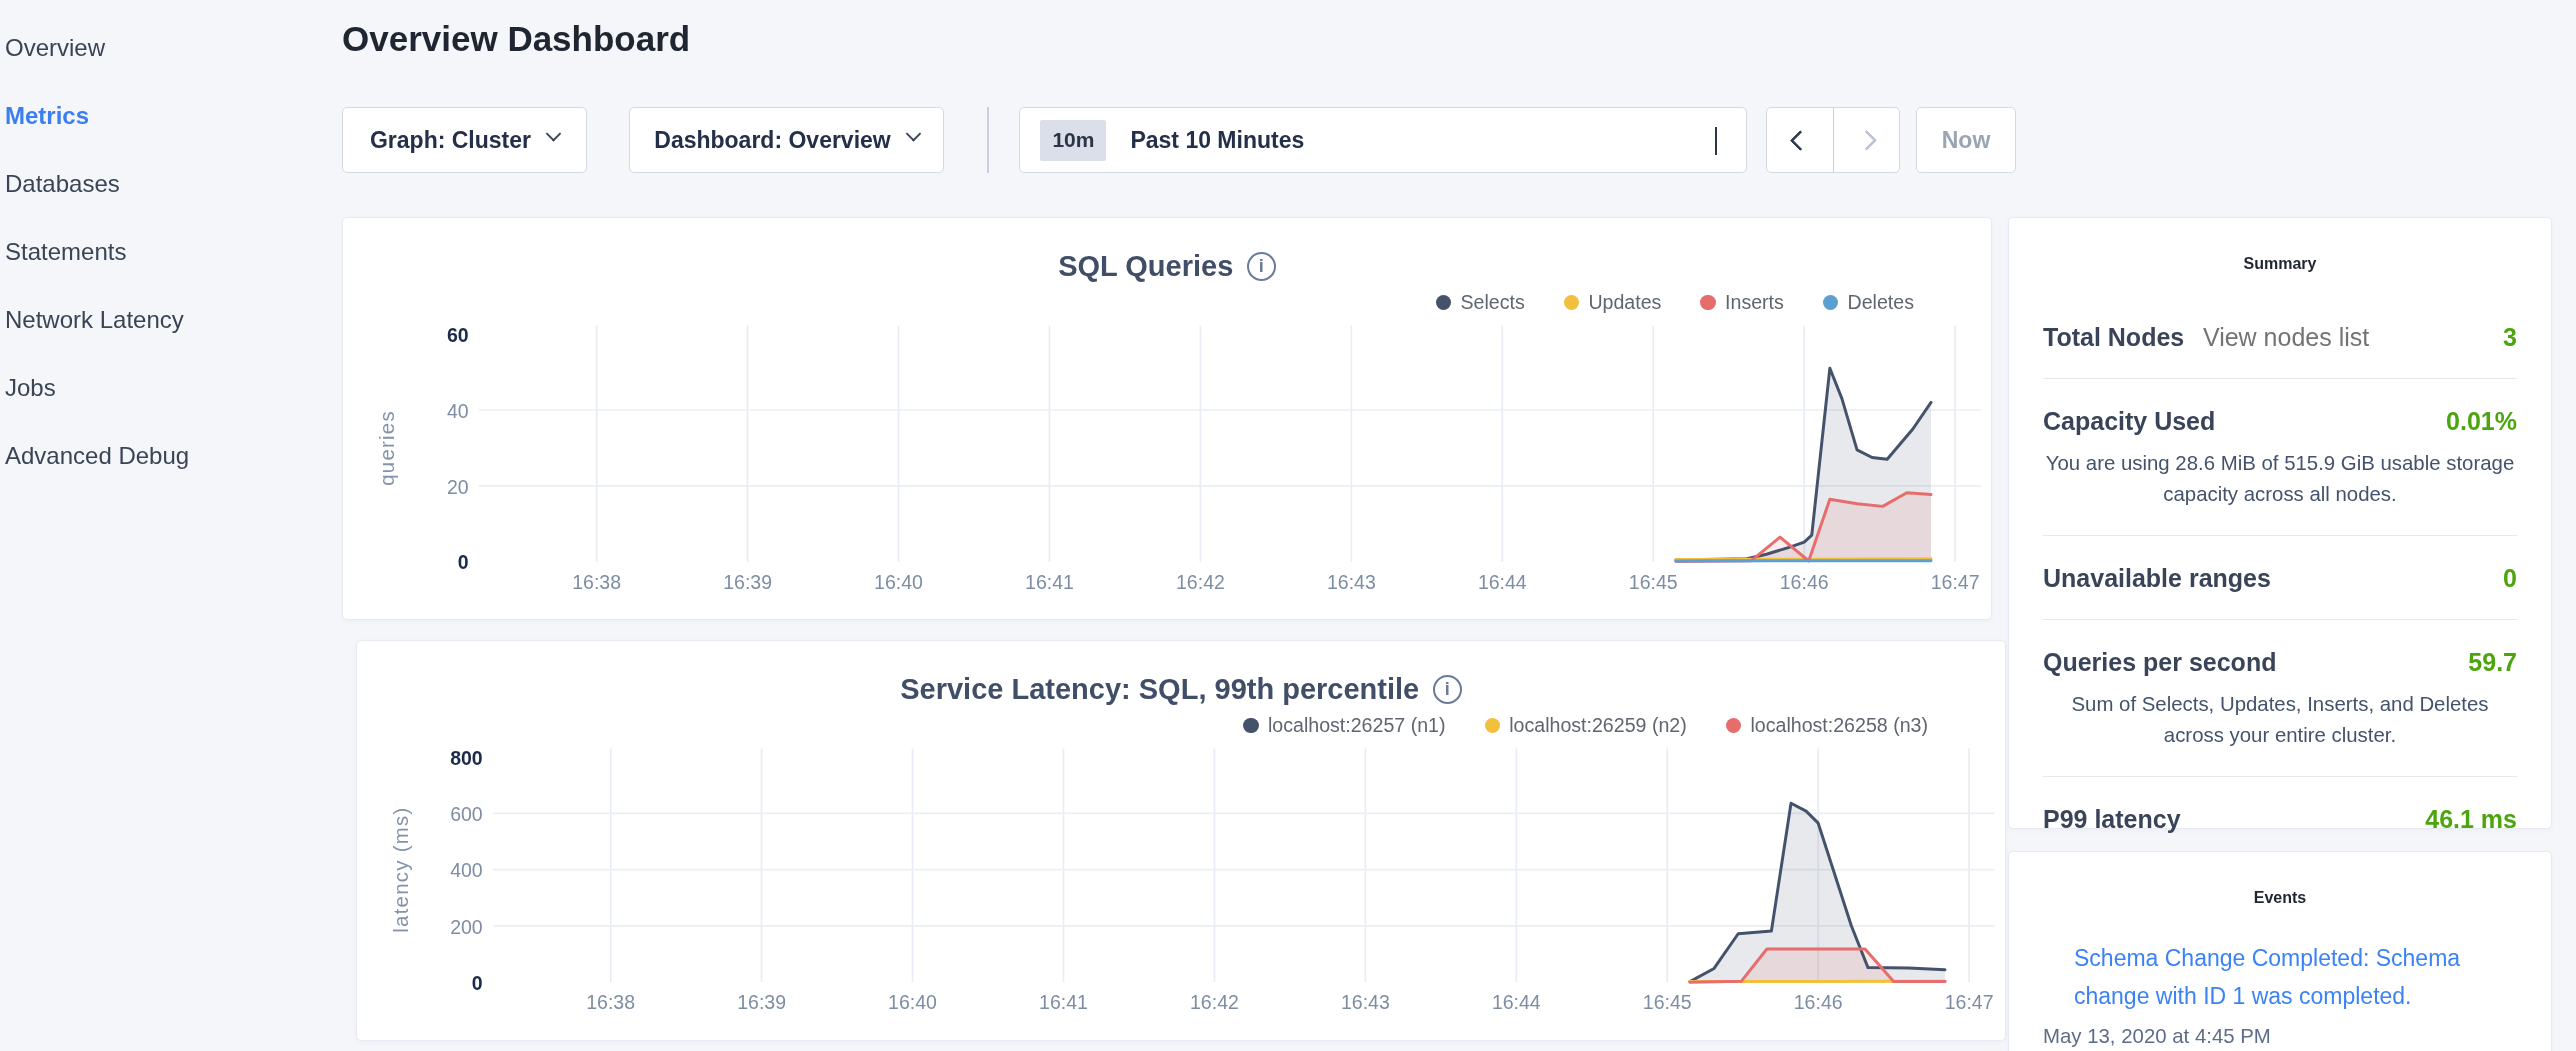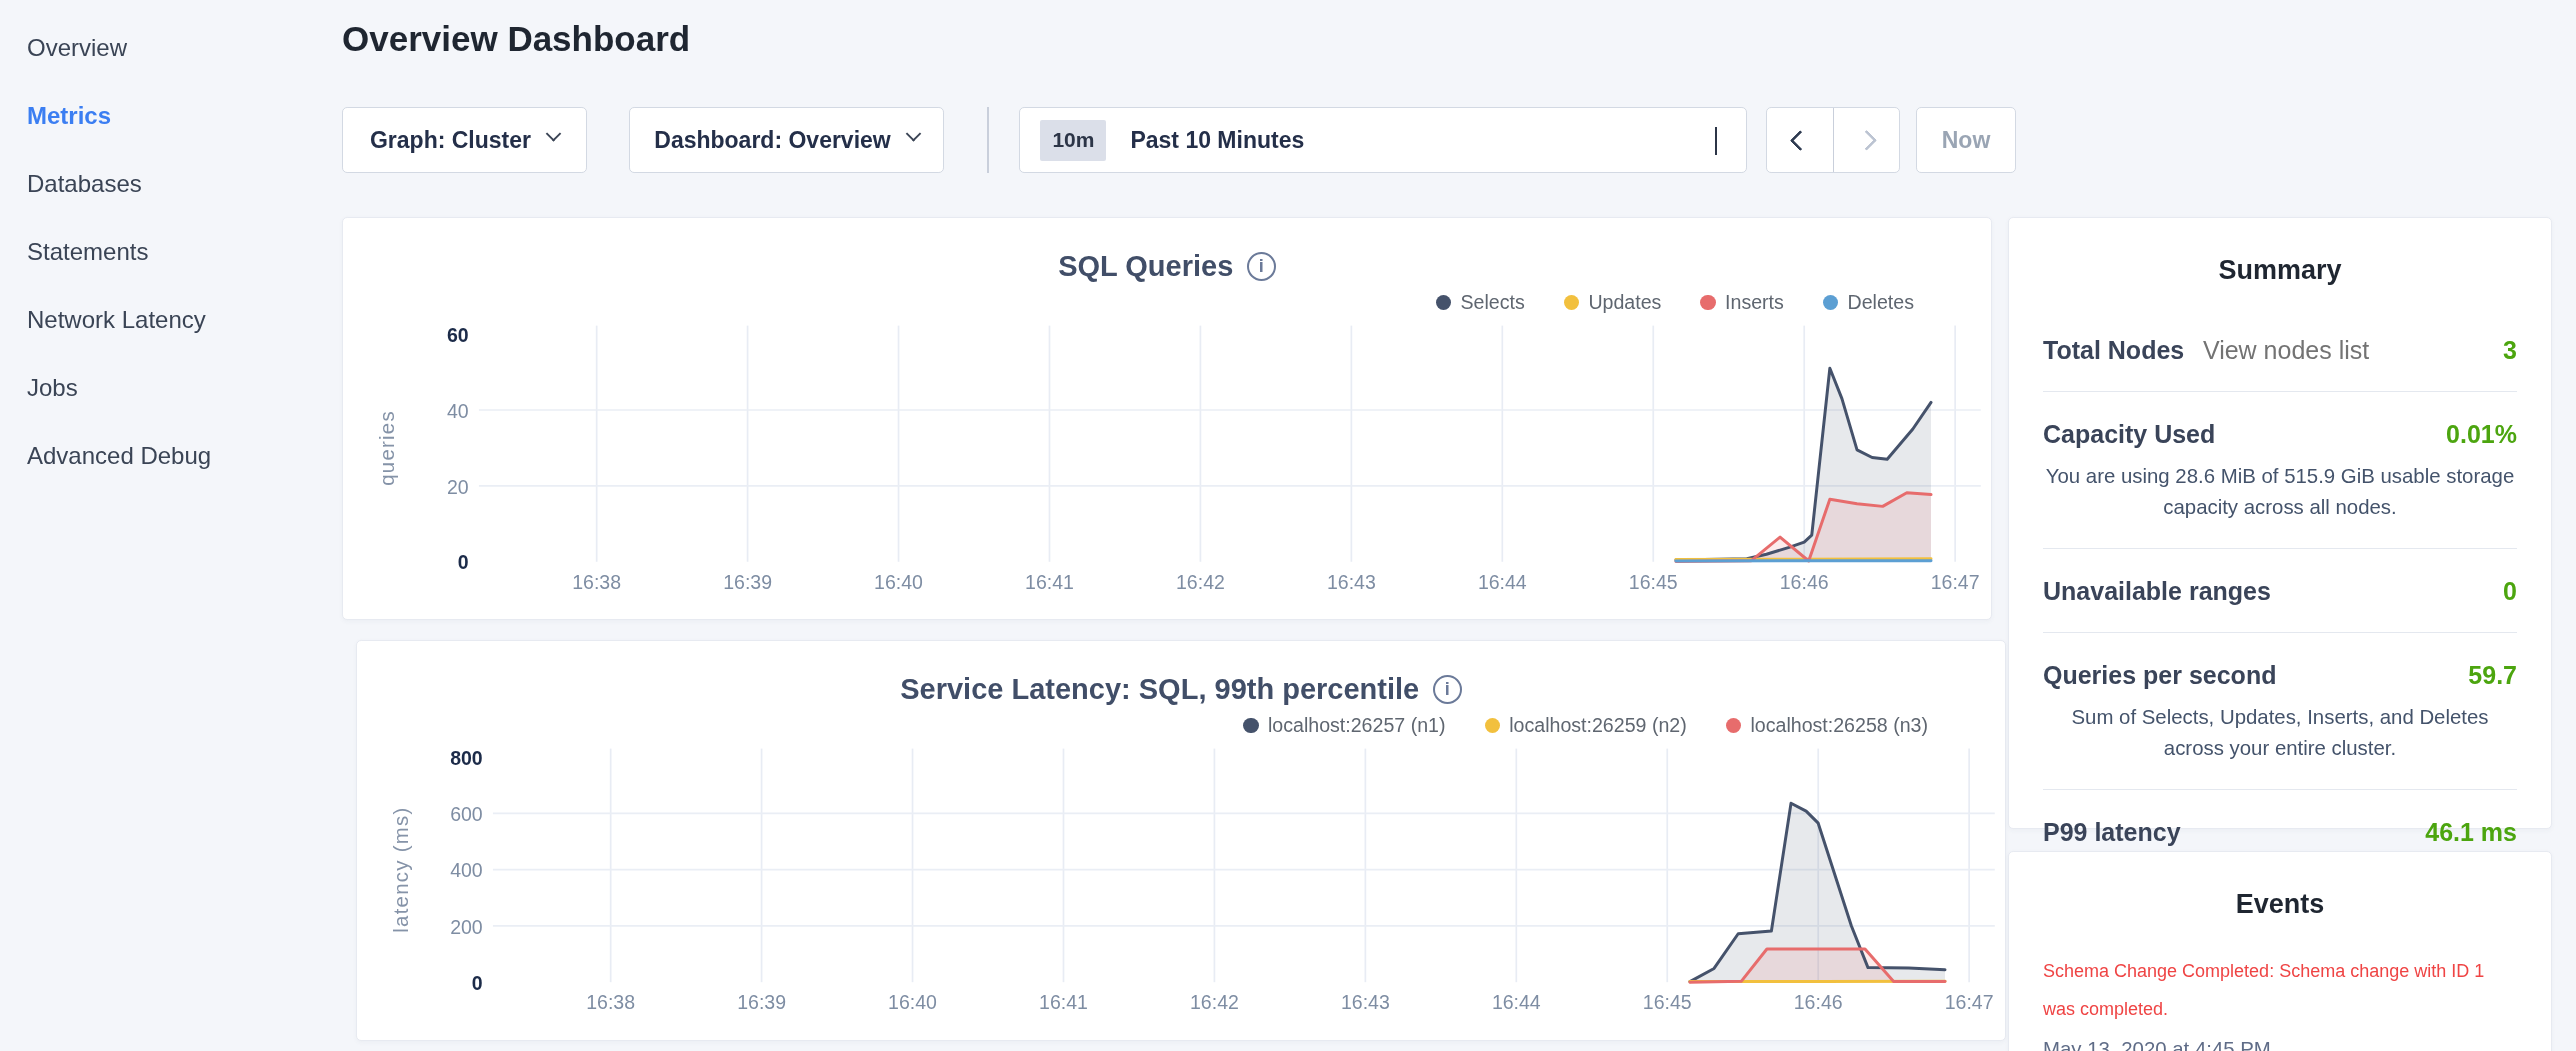--- a/index.html
+++ b/index.html
@@ -4,21 +4,21 @@
 <style>
   * { margin:0; padding:0; box-sizing:border-box; }
   html,body { background:#f4f6fa; }
   .page {
     position:relative; width:2576px; height:1051px; overflow:hidden;
     background:#f4f6fa; font-family:"Liberation Sans", sans-serif; color:#3a4455;
   }
   
   .sidebar { position:absolute; left:0; top:0; width:340px; height:100%; padding-top:13.6px; }
   .side-item {
-    display:block; height:68px; line-height:68px; padding-left:27px;
+    display:block; height:68px; line-height:68px; padding-left:5px;
     font-size:24px; color:#3a4455; text-decoration:none; cursor:pointer;
   }
   .side-item.active { color:#3b7ef2; font-weight:700; }
   
   .page-title { position:absolute; left:342px; top:18.7px; font-size:35px; font-weight:700; color:#1f2631; }
   
   .toolbar { position:absolute; left:342px; top:107px; width:1871px; height:66px; }
   .ctrl {
     position:absolute; top:0; height:66px; background:#fff;
     border:1.7px solid #d3d9e3; border-radius:5.1px;
@@ -76,32 +76,32 @@
   .legend-item { display:flex; align-items:center; gap:9.4px; cursor:pointer; }
   .legend-dot { width:15.3px; height:15.3px; border-radius:50%; }
   .legend-label { font-size:19.6px; color:#5f6670; }
   .chart-svg { display:block; width:1648px; }
   svg text { font-family:"Liberation Sans", sans-serif; font-size:23px; }
   .ax-dim { fill:#7e8da3; }
   .ax-strong { fill:#1c2b49; font-weight:700; }
   .ax-unit { fill:#8593a8; font-size:24px; letter-spacing:1.5px; }
   
   .summary-card { left:2008px; top:217px; width:544px; height:612px; padding:0 34px; }
-  .panel-title { text-align:center; font-size:27px; font-weight:700; color:#1f2631; padding-top:37px; }
+  .panel-title { text-align:center; font-size:16px; font-weight:700; color:#1f2631; padding-top:37px; }
   .sum-rows { margin-top:22px; }
   .sum-row { padding:28px 0 25.5px 0; border-bottom:1.7px solid #e4e8ef;text-align:center; }
   .sum-row:last-child { border-bottom:none; }
   .sum-main { display:flex; align-items:baseline; }
   .sum-label { font-size:25px; font-weight:700; color:#3a4459; }
   .sum-link { font-size:25px; font-weight:400; color:#737373; margin-left:18.7px; text-decoration:none; cursor:pointer; }
   .sum-value { margin-left:auto; font-size:25px; font-weight:700; color:#4ca50f; }
   .sum-desc { margin-top:12px; font-size:20.4px; line-height:31px; color:#44536b; font-weight:400; }
   .events-card { left:2008px; top:851px; width:544px; height:272px; padding:0 34px; }
   .event-item { margin-top:32px; }
-  .event-text { font-size:18px; line-height:38px; color:#ef4444; }
+  .event-text { font-size:23px; line-height:38px; color:#3b82f6;margin-left:31px; }
   .event-time { margin-top:10.2px; font-size:20.4px; color:#5f6c87; }
 </style>
 </head>
 <body>
 
 <div class="page">
 
   <nav class="sidebar">
 
       <a class="side-item">

